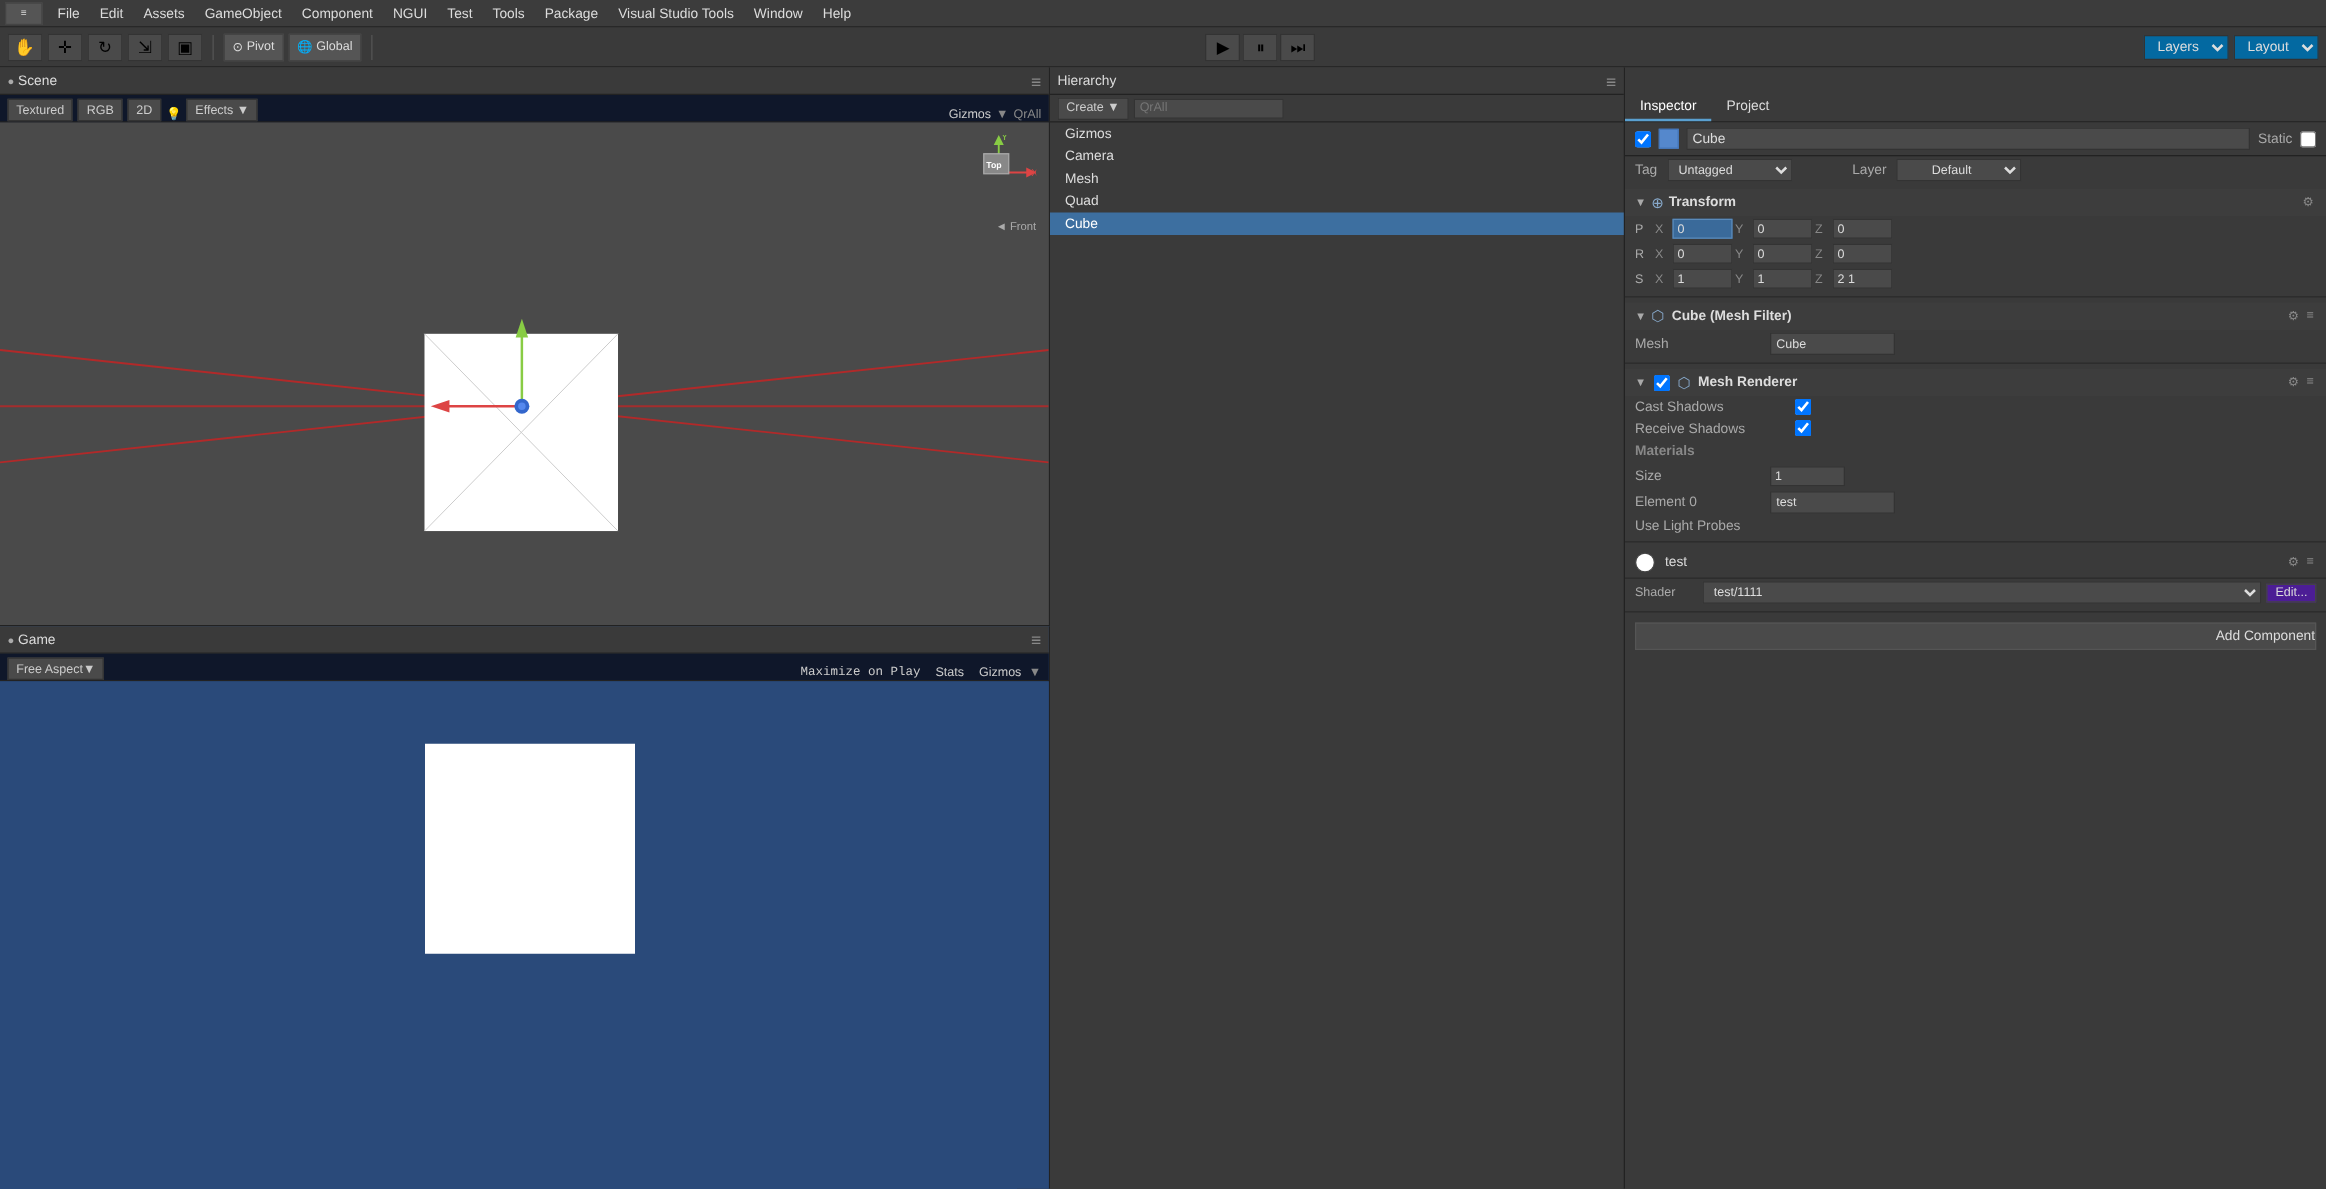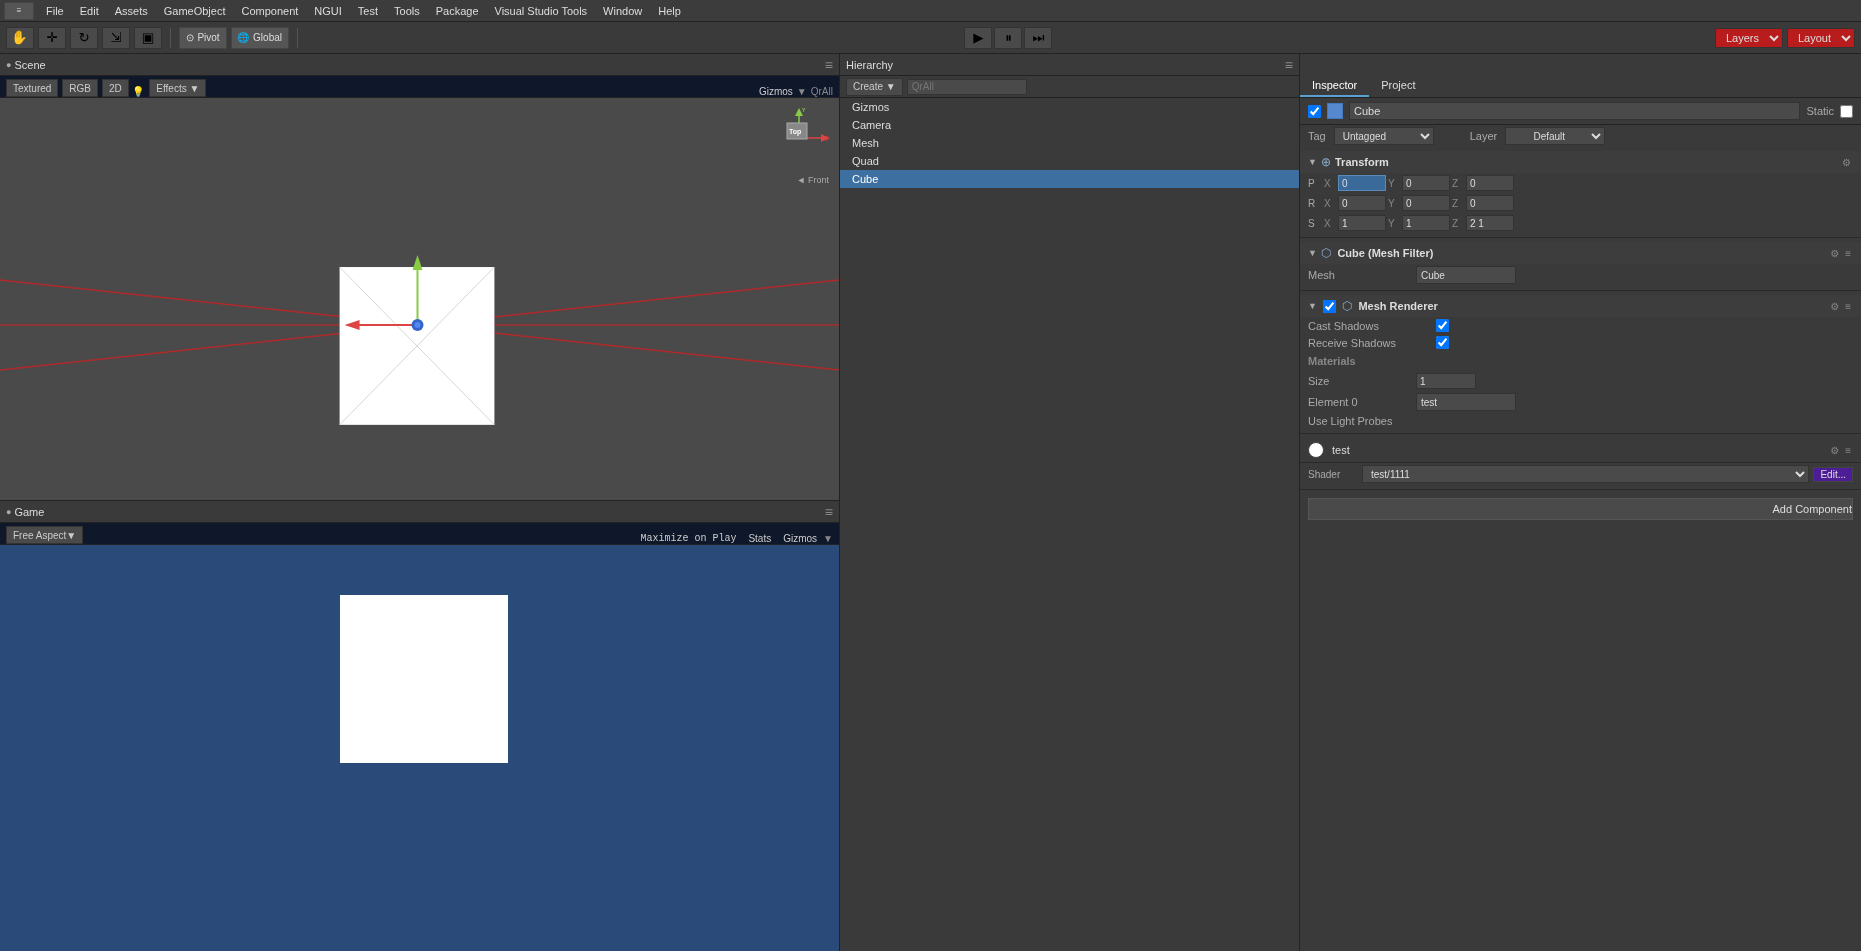--- a/index.html
+++ b/index.html
@@ -296,21 +296,21 @@
       background: #4a4a4a;
       border: 1px solid #555;
       color: #ddd;
       padding: 4px 0;
       font-size: 11px;
       cursor: pointer;
       text-align: right;
     }
 
     .layers-dropdown {
-      background: #b91c1c;
+      background: #0369a1;
       border: 1px solid #333;
       color: #ddd;
       padding: 1px 6px;
       font-size: 11px;
       height: 20px;
       cursor: pointer;
     }
 
     .panel-dots { color: #888; font-size: 14px; cursor: pointer; margin-left: auto; }
 
@@ -570,21 +570,21 @@
       <input type="text" value="Cube" style="background: rgb(74, 74, 74); border: 1px solid rgb(51, 51, 51); color: rgb(221, 221, 221); padding: 1px 4px; font-size: 11px; flex: 1 1 0%; height: 18px;">
       <span style="color:#aaa;font-size:11px;">Static</span>
       <input type="checkbox" style="margin: 0px;">
     </div>
 
     <div class="inspector-field-row">
       <span style="color:#aaa;font-size:11px;">Tag</span>
       <select class="field-dropdown" style="width:100px;">
         <option>Untagged</option>
       </select>
-      <span style="color:#aaa;font-size:11px;margin-left:8px;padding-left:20px;">Layer</span>
+      <span style="color:#aaa;font-size:11px;margin-left:20px;padding-left:20px;">Layer</span>
       <select class="field-dropdown" style="width:100px;text-align:center;">
         <option>Default</option>
       </select>
     </div>
 
     <div class="component-section">
       <div class="component-header">
         <span style="color:#aaa;font-size:9px;">▼</span>
         <span style="color:#88aacc;font-size:12px;">⊕</span>
         <span class="component-title">Transform</span>

